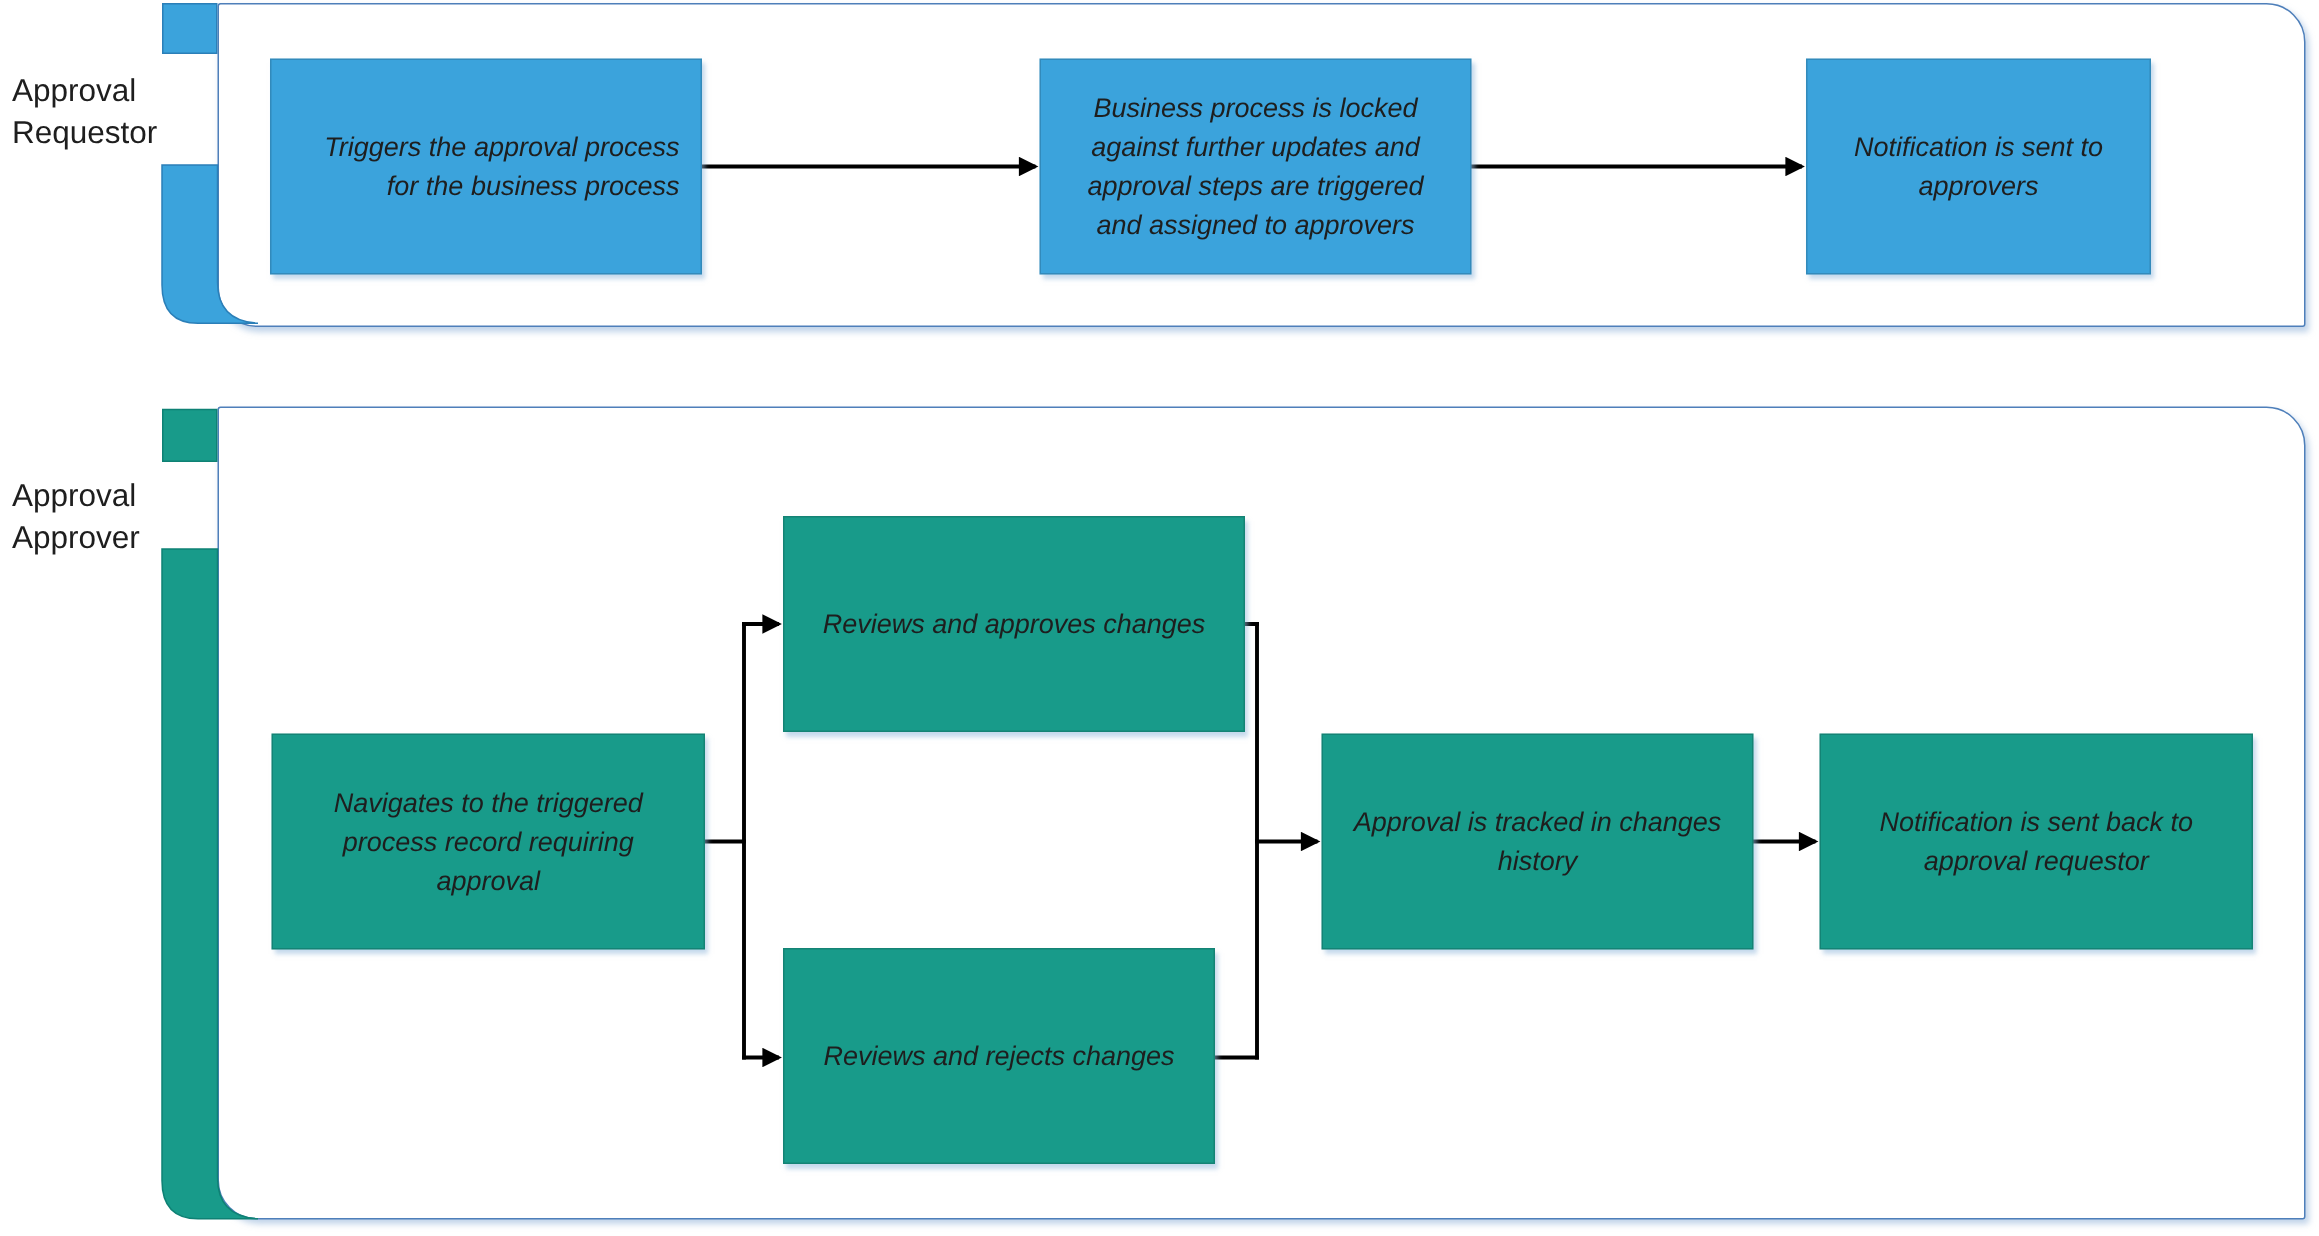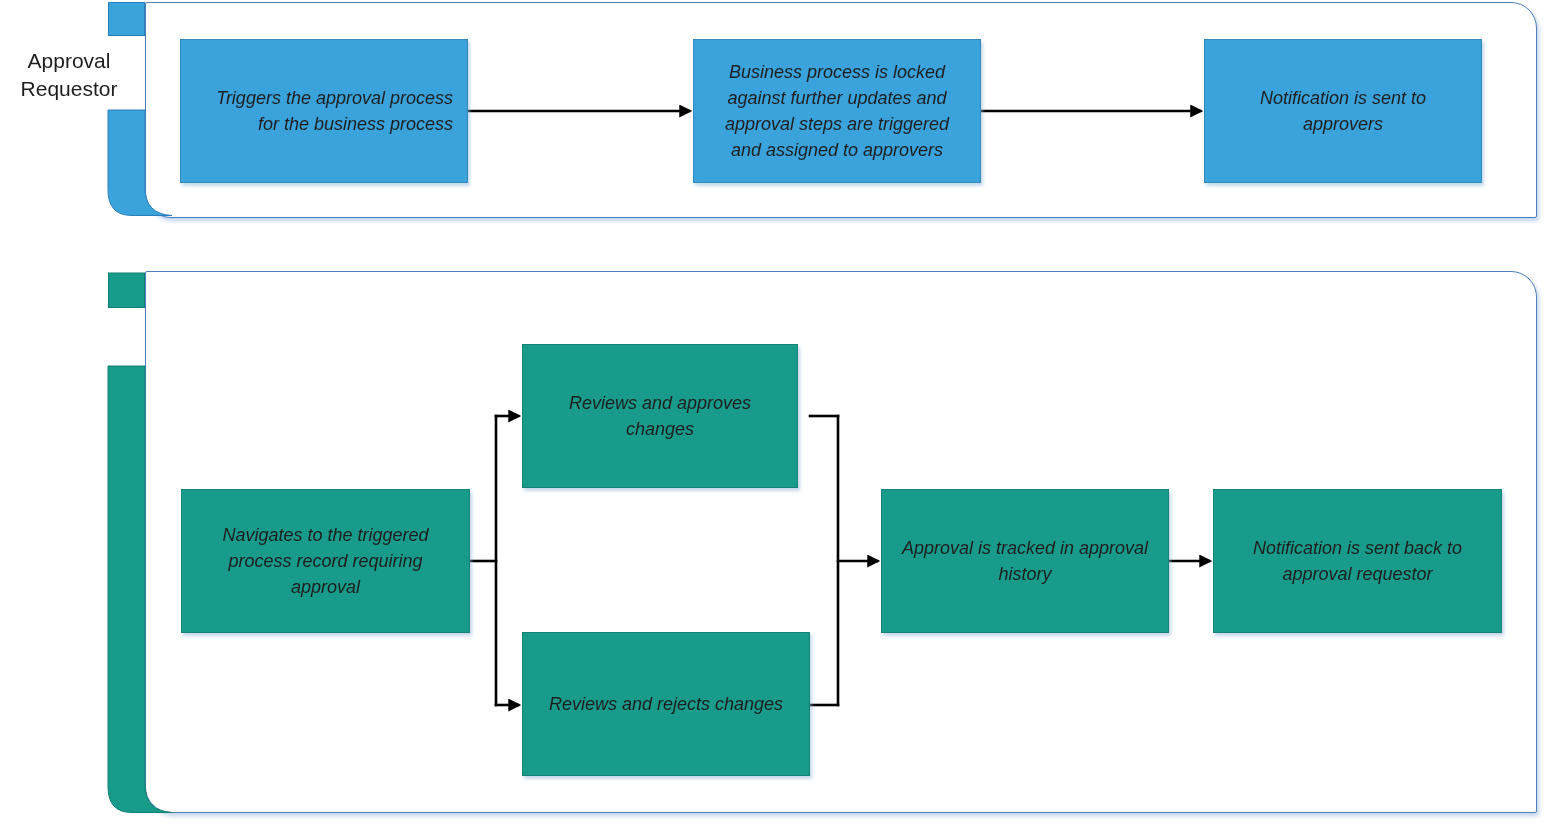--- a/index.html
+++ b/index.html
@@ -26,43 +26,43 @@
 
   .overlay{position:absolute;left:0;top:0;width:1546px;height:824px;pointer-events:none;}
 
   .band.blue{fill:var(--requestor-fill);stroke:var(--requestor-stroke);stroke-width:1;}
   .band.teal{fill:var(--approver-fill);stroke:var(--approver-stroke);stroke-width:1;}
 
   .conn{stroke:var(--connector-color);stroke-width:2.6;fill:none;stroke-linecap:square;}
   .arrowhead{fill:var(--connector-color);}
 
   .lane-label{
-    position:absolute;width:122px;text-align:center;
+    position:absolute;width:122px;
     font-size:21px;line-height:28px;color:var(--text-color);
   }
   .lane-label.requestor{left:8px;top:47px;}
   .lane-label.approver{left:8px;top:317px;}
 
   .node{
     position:absolute;box-sizing:border-box;
     display:flex;align-items:center;justify-content:center;text-align:center;
     font-size:18px;line-height:26px;color:var(--text-color);
     padding:4px 14px;
     border:1px solid rgba(0,0,0,0.15);
     box-shadow:2px 3px 3px rgba(150,185,220,0.55);
     font-style:italic;
   }
   .node.blue{background:var(--requestor-fill);}
   .node.teal{background:var(--approver-fill);}
 
   .n1{left:180px;top:39px;width:288px;height:144px;text-align:right;}
   .n2{left:693px;top:39px;width:288px;height:144px;}
-  .n3{left:1204px;top:39px;width:278px;height:144px;}
+  .n3{left:1204px;top:39px;width:230px;height:144px;}
   .n4{left:181px;top:489px;width:289px;height:144px;}
-  .n5{left:522px;top:344px;width:276px;height:144px;}
+  .n5{left:522px;top:344px;width:308px;height:144px;}
   .n6{left:522px;top:632px;width:288px;height:144px;}
   .n7{left:881px;top:489px;width:288px;height:144px;}
   .n8{left:1213px;top:489px;width:289px;height:144px;}
 </style>
 </head>
 <body>
 
 <div class="canvas">
 
   <div class="lane requestor"></div>
@@ -95,24 +95,25 @@
 
     <path class="conn" d="M810,416 H838"></path>
     <path class="conn" d="M810,705 H838"></path>
     <path class="conn" d="M838,416 V705"></path>
     <path class="conn" d="M838,561 H877" marker-end="url(#ah)"></path>
 
     <path class="conn" d="M1169,561 H1209" marker-end="url(#ah)"></path>
   </svg>
 
   <div class="lane-label requestor">Approval Requestor</div>
+  <div class="lane-label approver">Approval Approver</div>
 
   <div class="node blue n1">Triggers the approval process for the business process</div>
   <div class="node blue n2">Business process is locked against further updates and approval steps are triggered and assigned to approvers</div>
   <div class="node blue n3">Notification is sent to approvers</div>
 
   <div class="node teal n4">Navigates to the triggered process record requiring approval</div>
   <div class="node teal n5">Reviews and approves changes</div>
   <div class="node teal n6">Reviews and rejects changes</div>
-  <div class="node teal n7">Approval is tracked in approval history</div>
+  <div class="node teal n7">Approval is tracked in changes history</div>
   <div class="node teal n8">Notification is sent back to approval requestor</div>
 
 </div>
 
 </body></html>

